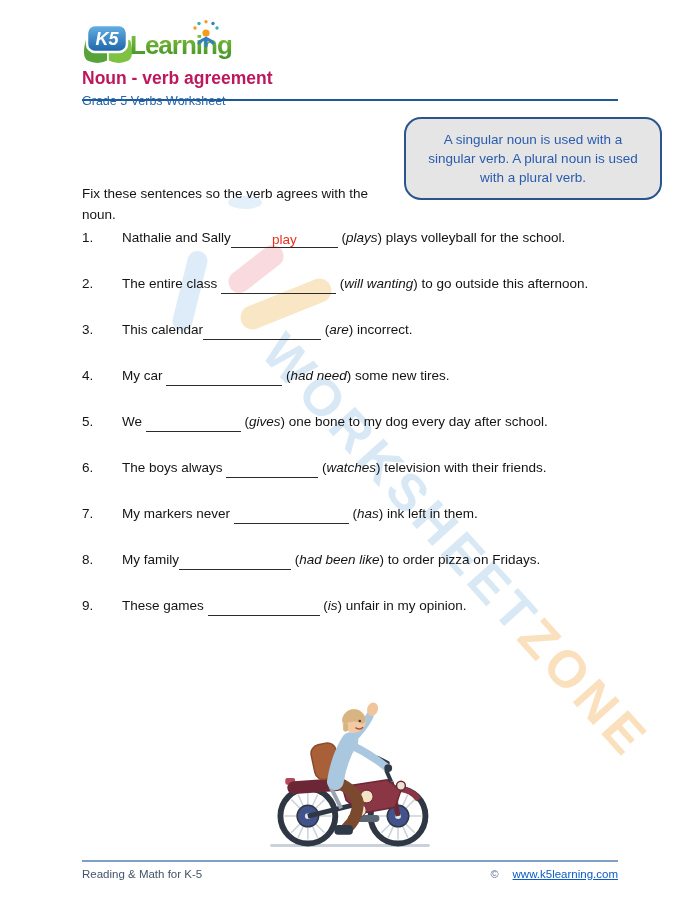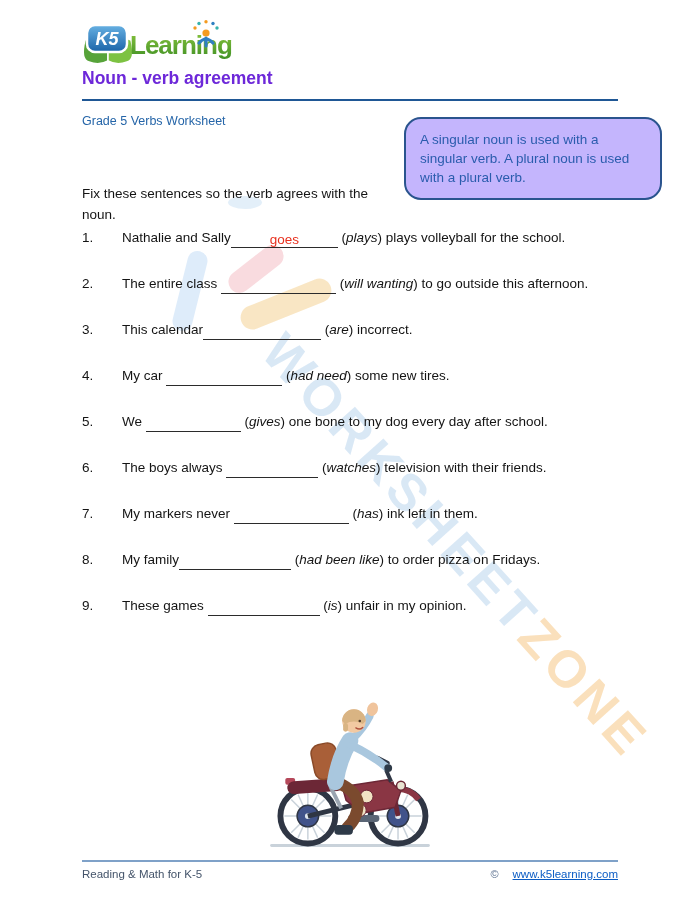--- a/index.html
+++ b/index.html
@@ -20,30 +20,30 @@
   .wm-shape { position:absolute; border-radius:12px; }
   .shape-blue-bar   { left:180px; top:250px; width:20px; height:82px; background:#d3e6f8; transform:rotate(14deg); opacity:.75; }
   .shape-pink-bar   { left:224px; top:258px; width:64px; height:22px; background:#f7ccd2; transform:rotate(-38deg); opacity:.7; }
   .shape-yellow-bar { left:238px; top:292px; width:96px; height:24px; background:#f6dcab; transform:rotate(-22deg); opacity:.7; }
   .shape-blue-blob  { left:228px; top:196px; width:34px; height:13px; background:#dcebf8; border-radius:50%; opacity:.8; }
 
   .content { position:relative; z-index:1; }
 
   
   .logo { position:absolute; left:78px; top:20px; }
-  .page-title { position:absolute; left:82px; top:68px; font-size:17.5px; font-weight:bold; color:#6d28d9; }
+  .page-title { position:absolute; left:82px; top:68px; font-size:17.5px; font-weight:bold; color:#be185d; }
   .title-rule { position:absolute; left:82px; top:99px; width:536px; height:2px; background:#1f5795; }
-  .grade-subtitle { position:absolute; left:82px; top:114px; font-size:12.5px; color:#2565a8; }
+  .grade-subtitle { position:absolute; left:82px; top:94px; font-size:12.5px; color:#2565a8; }
 
   
   .callout {
     position:absolute; left:404px; top:117px; width:258px;
     border:2px solid #2a548e; border-radius:17px;
-    padding:11px 14px; text-align:left;
-    color:#2a5cad; font-size:13.5px; line-height:19px; background:#c4b5fd;
+    padding:11px 14px; text-align:center;
+    color:#2a5cad; font-size:13.5px; line-height:19px; background:#e5e5e5;
   }
 
   
   .instructions { position:absolute; left:82px; top:161px; width:305px; font-size:13.5px; line-height:21px; color:#141414;margin-top:22px; }
 
   
   .question-list { position:absolute; left:82px; top:228px; width:545px; list-style:none; }
   .question-list li { display:flex; margin-bottom:26px; font-size:13.5px; line-height:20px; color:#141414; }
   .qnum { width:40px; flex:0 0 40px; }
   .qtext { width:505px; }
@@ -122,21 +122,21 @@
     <div class="title-rule"></div>
     <div class="grade-subtitle">Grade 5 Verbs Worksheet</div>
 
     <div class="callout">A singular noun is used with a singular verb. A plural noun is used with a plural verb.</div>
 
     <div class="instructions">Fix these sentences so the verb agrees with the noun.</div>
 
     <ol class="question-list">
         <li>
           <span class="qnum">1.</span>
-          <div class="qtext"><span class="pre">Nathalie and Sally</span><span class="blank" style="width: 107px;"><span class="answer">goes</span></span><span class="paren"> (<span class="hint-word">plays</span>) </span><span class="post">plays volleyball for the school.</span></div>
+          <div class="qtext"><span class="pre">Nathalie and Sally</span><span class="blank" style="width: 107px;"><span class="answer">play</span></span><span class="paren"> (<span class="hint-word">plays</span>) </span><span class="post">plays volleyball for the school.</span></div>
         </li>
         <li>
           <span class="qnum">2.</span>
           <div class="qtext"><span class="pre">The entire class </span><span class="blank" style="width: 115px;"><span class="answer">&nbsp;</span></span><span class="paren"> (<span class="hint-word">will wanting</span>) </span><span class="post">to go outside this afternoon.</span></div>
         </li>
         <li>
           <span class="qnum">3.</span>
           <div class="qtext"><span class="pre">This calendar</span><span class="blank" style="width: 118px;"><span class="answer">&nbsp;</span></span><span class="paren"> (<span class="hint-word">are</span>) </span><span class="post">incorrect.</span></div>
         </li>
         <li>

